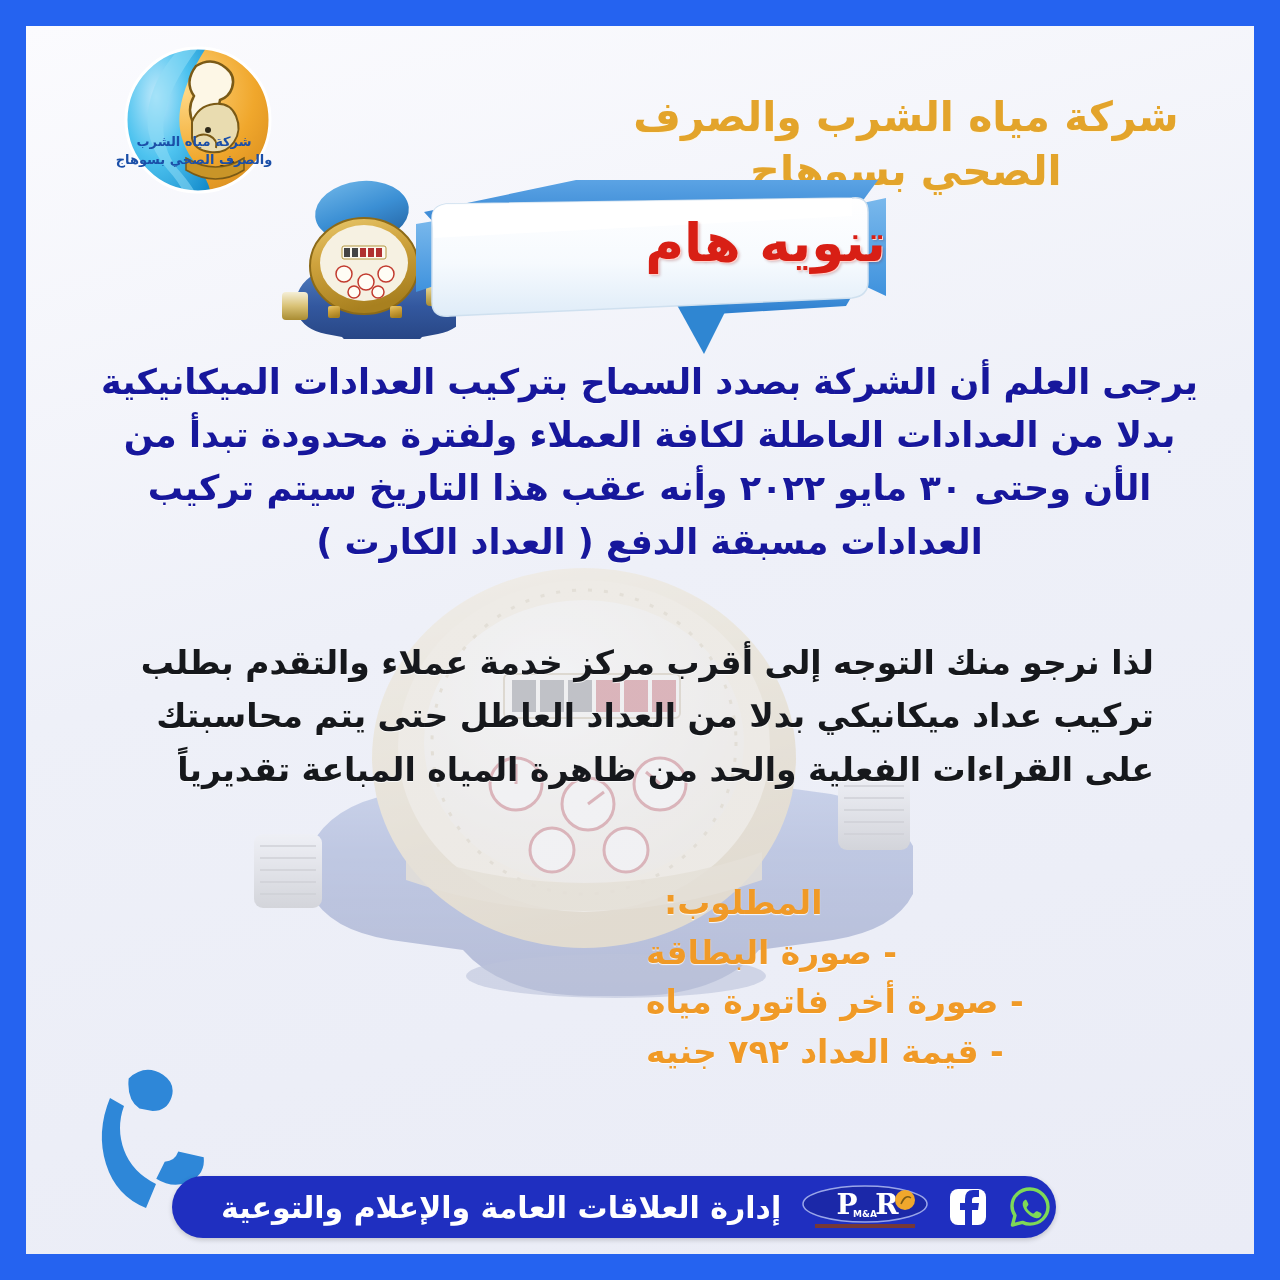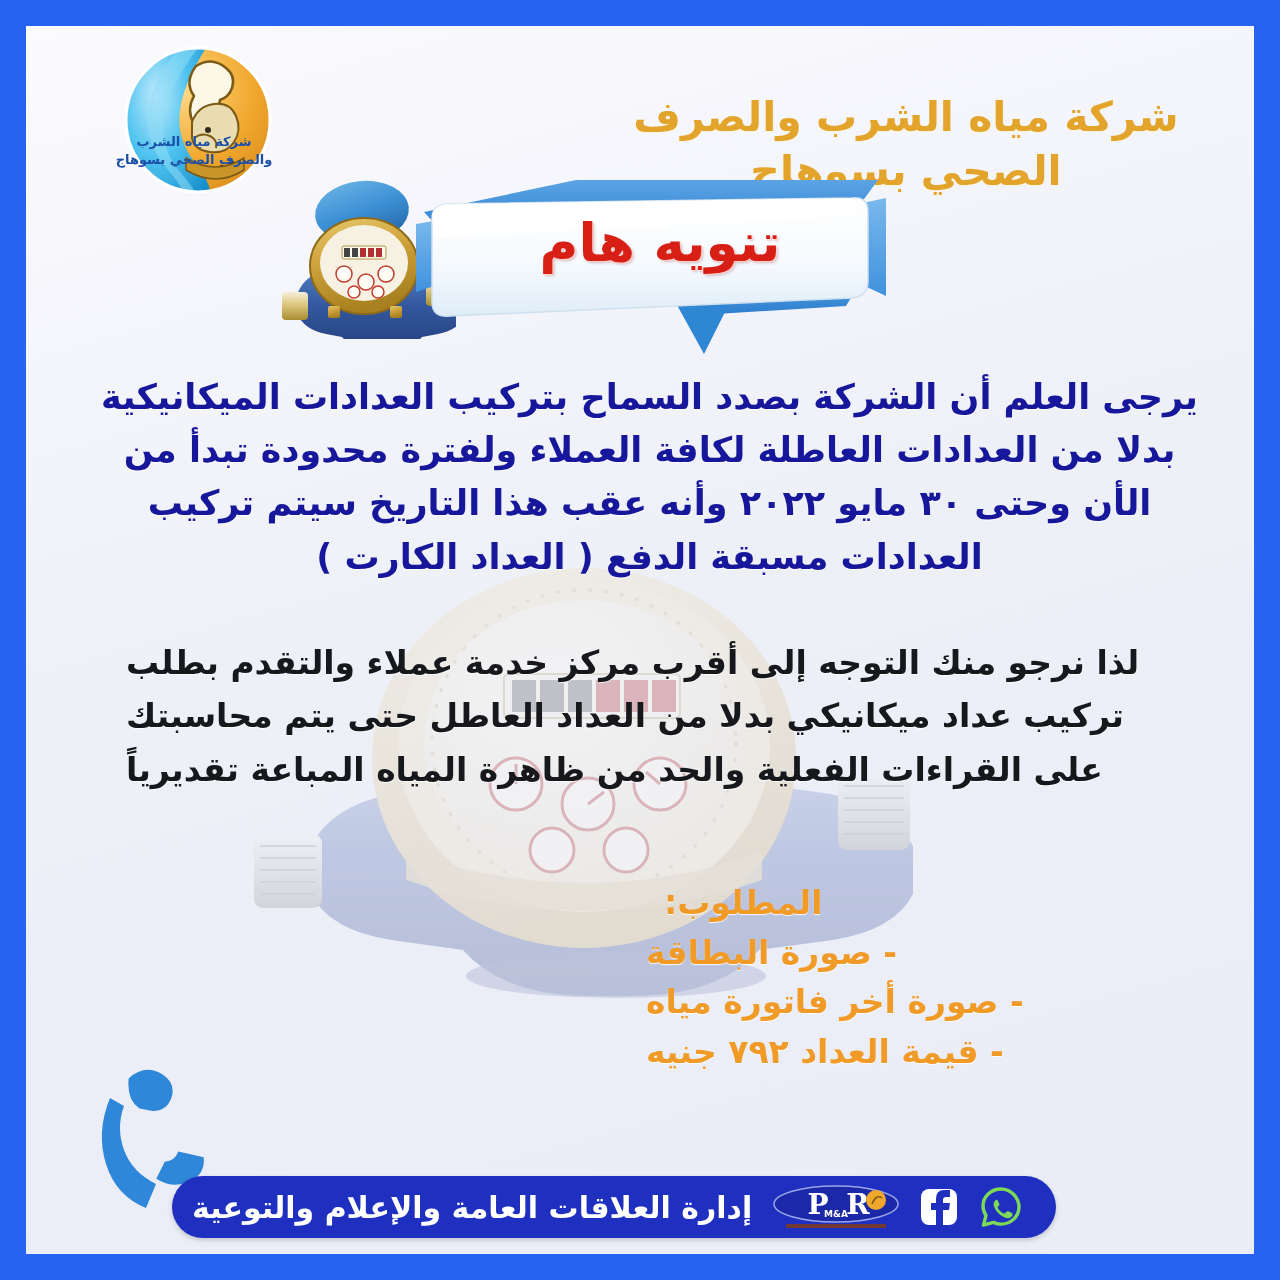--- a/index.html
+++ b/index.html
@@ -55,49 +55,47 @@
   }
   #meter-small svg{width:100%;height:100%;}
 
   
   #banner{
     position:absolute;left:390px;top:150px;width:470px;height:185px;
   }
   #banner svg{width:100%;height:100%;}
   #banner-label{
     position:absolute;left:0;top:36px;width:470px;
-    text-align:center;
     font-size:53px;font-weight:bold;
     color:#d81f15;
     letter-spacing:1px;
     text-shadow:1px 1px 0 #ffd2cd,2px 2px 3px rgba(120,0,0,.25);
     direction:rtl;
-    padding-left:9px;
   }
 
   
   #para-blue{
     position:absolute;
-    left:40px;right:40px;top:345px;
+    left:40px;right:40px;top:330px;
     text-align:center;
     direction:rtl;
     color:#17179c;
     font-size:35px;
     font-weight:bold;
     line-height:1.52;
     letter-spacing:-.3px;
     text-shadow:0 1px 0 rgba(255,255,255,.8);
     margin-left:19px;
   }
 
   
   #para-dark{
     position:absolute;
     left:100px;right:100px;top:610px;
-    text-align:left;
+    text-align:right;
     direction:rtl;
     color:#16181c;
     font-size:33px;
     font-weight:bold;
     line-height:1.62;
     text-shadow:0 1px 0 rgba(255,255,255,.75);
   }
 
   
   #requirements{
@@ -156,20 +154,21 @@
     box-sizing:border-box;
     box-shadow:0 2px 5px rgba(0,0,0,.18);
   }
   #footer-text{
     color:#ffffff;
     font-size:30px;
     font-weight:bold;
     direction:rtl;
     margin-right:12px;
     white-space:nowrap;
+    margin-left:29px;
   }
   .fico{ width:48px;height:48px;margin:0 7px;flex:0 0 auto; }
   .fico svg{width:100%;height:100%;}
   #pr-logo{ width:128px;height:46px;margin:0 8px;flex:0 0 auto;}
   #pr-logo svg{width:100%;height:100%;}
 </style>
 </head>
 <body>
 
 <div id="poster">

